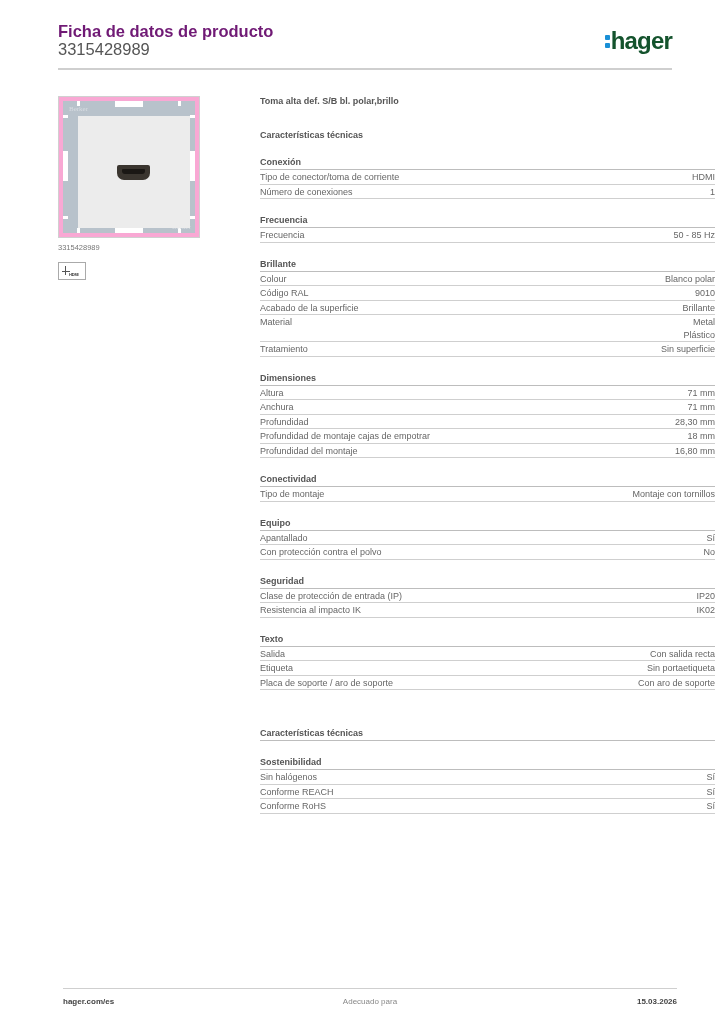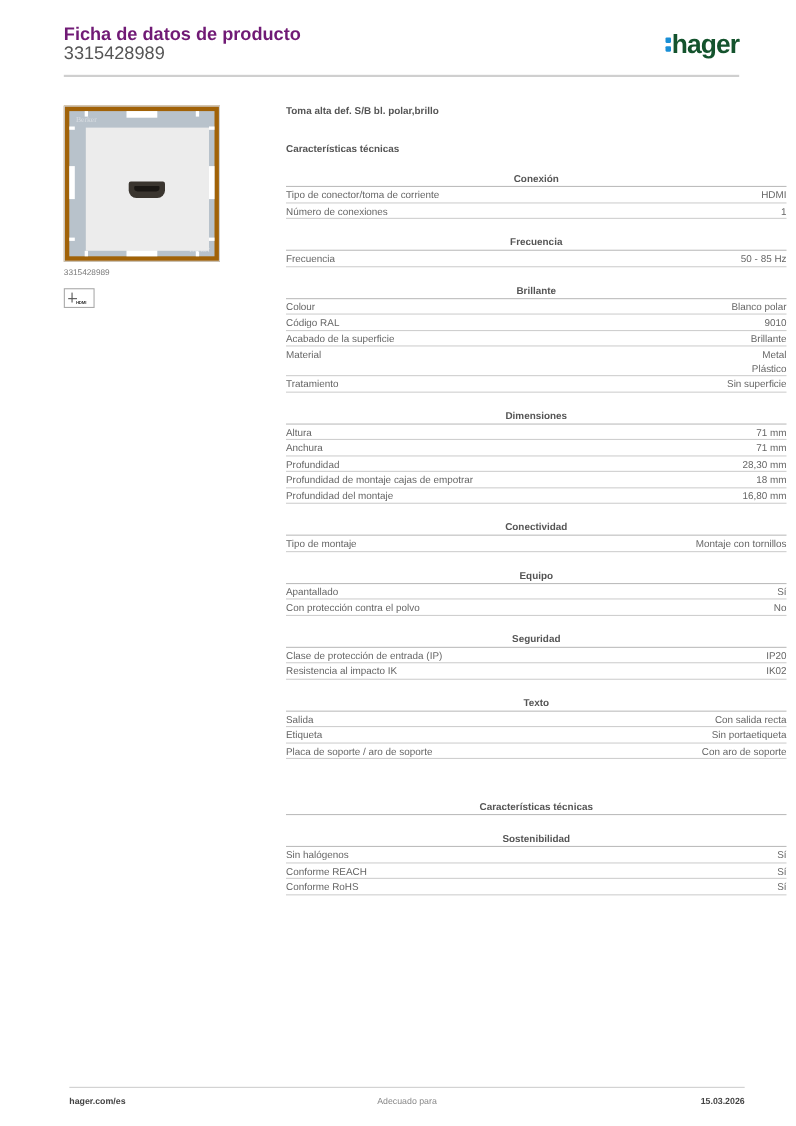--- a/index.html
+++ b/index.html
@@ -9,39 +9,39 @@
     .header { position: absolute; left: 58px; top: 22px; width: 614px; height: 48px; border-bottom: 2px solid #cfcfcf; }
     .header .title { font-size: 16.5px; font-weight: bold; color: #701a75; line-height: 18px; }
     .header .number { font-size: 16.5px; color: #555; line-height: 18px; margin-top: 0px; }
     .logo { position: absolute; right: 0; top: 6px; font-size: 24px; font-weight: bold; color: #14532d; letter-spacing: -0.8px; line-height: 26px; }
     .logo .colon { display: inline-block; width: 6px; position: relative; top: -1px; }
     .logo .colon::before, .logo .colon::after { content: ""; position: absolute; left: 0; width: 5px; height: 5px; background: #1a8fd6; border-radius: 1px; }
     .logo .colon::before { top: -13px; }
     .logo .colon::after { top: -5px; }
 
     .left-col { position: absolute; left: 58px; top: 96px; width: 140px; }
-    .product-image { width: 142px; height: 142px; border: 1px solid #d0d0d0; background: #a16207; position: relative; }
+    .product-image { width: 142px; height: 142px; border: 1px solid #d0d0d0; background: #f9a8d4; position: relative; }
     .frame { position: absolute; left: 4px; top: 4px; width: 132px; height: 132px; background: #b8c2cb; }
     .frame .notch { position: absolute; background: #fff; }
     .plate { position: absolute; left: 15px; top: 15px; width: 112px; height: 112px; background: #ececec; }
     .hdmi { position: absolute; left: 39px; top: 49px; width: 33px; height: 15px; background: #3a352f; border-radius: 2px 2px 7px 7px; }
     .hdmi::after { content: ""; position: absolute; left: 5px; top: 4px; width: 23px; height: 5px; background: #1a1714; border-radius: 1px 1px 3px 3px; }
     .brand-mark { position: absolute; font-family: "Liberation Serif", serif; font-size: 7px; color: #d8dde2; }
     .caption { font-size: 7.5px; color: #777; margin-top: 5px; }
     .symbol-box { margin-top: 10px; width: 28px; height: 18px; border: 1px solid #aaa; position: relative; }
     .symbol-box .stem { position: absolute; left: 6px; top: 3px; width: 1px; height: 9px; background: #555; }
     .symbol-box .base { position: absolute; left: 3px; top: 8px; width: 8px; height: 1px; background: #555; }
     .symbol-box .lbl { position: absolute; left: 10px; top: 9px; font-size: 4px; font-weight: bold; color: #333; letter-spacing: -0.2px; }
 
     .main { position: absolute; left: 230px; top: 95px; width: 455px; margin-left: 30px; }
     .product-name { font-size: 9px; font-weight: bold; color: #555; line-height: 12px; }
     .section-title { font-size: 9px; font-weight: bold; color: #555; line-height: 12px; }
     .char-title { margin-top: 22px; }
     .group { margin-top: 15px; }
-    .group-head { font-size: 9px; font-weight: bold; color: #555; line-height: 12px; padding-bottom: 1px; border-bottom: 1px solid #bdbdbd; text-align: center; }
+    .group-head { font-size: 9px; font-weight: bold; color: #555; line-height: 12px; padding-bottom: 1px; border-bottom: 1px solid #bdbdbd; }
     .row { display: flex; justify-content: space-between; font-size: 9px; color: #666; line-height: 12.5px; padding-top: 1px; border-bottom: 1px solid #cfcfcf; min-height: 14.5px; }
     .row .v { text-align: right; }
     .row .v span { display: block; }
     .spacer-lg { height: 22px; }
 
     .footer { position: absolute; left: 63px; top: 988px; width: 614px; border-top: 1px solid #cfcfcf; padding-top: 8px; display: flex; justify-content: space-between; font-size: 8px; }
     .footer .site { font-weight: bold; color: #444; width: 150px; }
     .footer .mid { color: #888; text-align: center; flex: 1; }
     .footer .date { font-weight: bold; color: #444; width: 150px; text-align: right; }
   </style>

